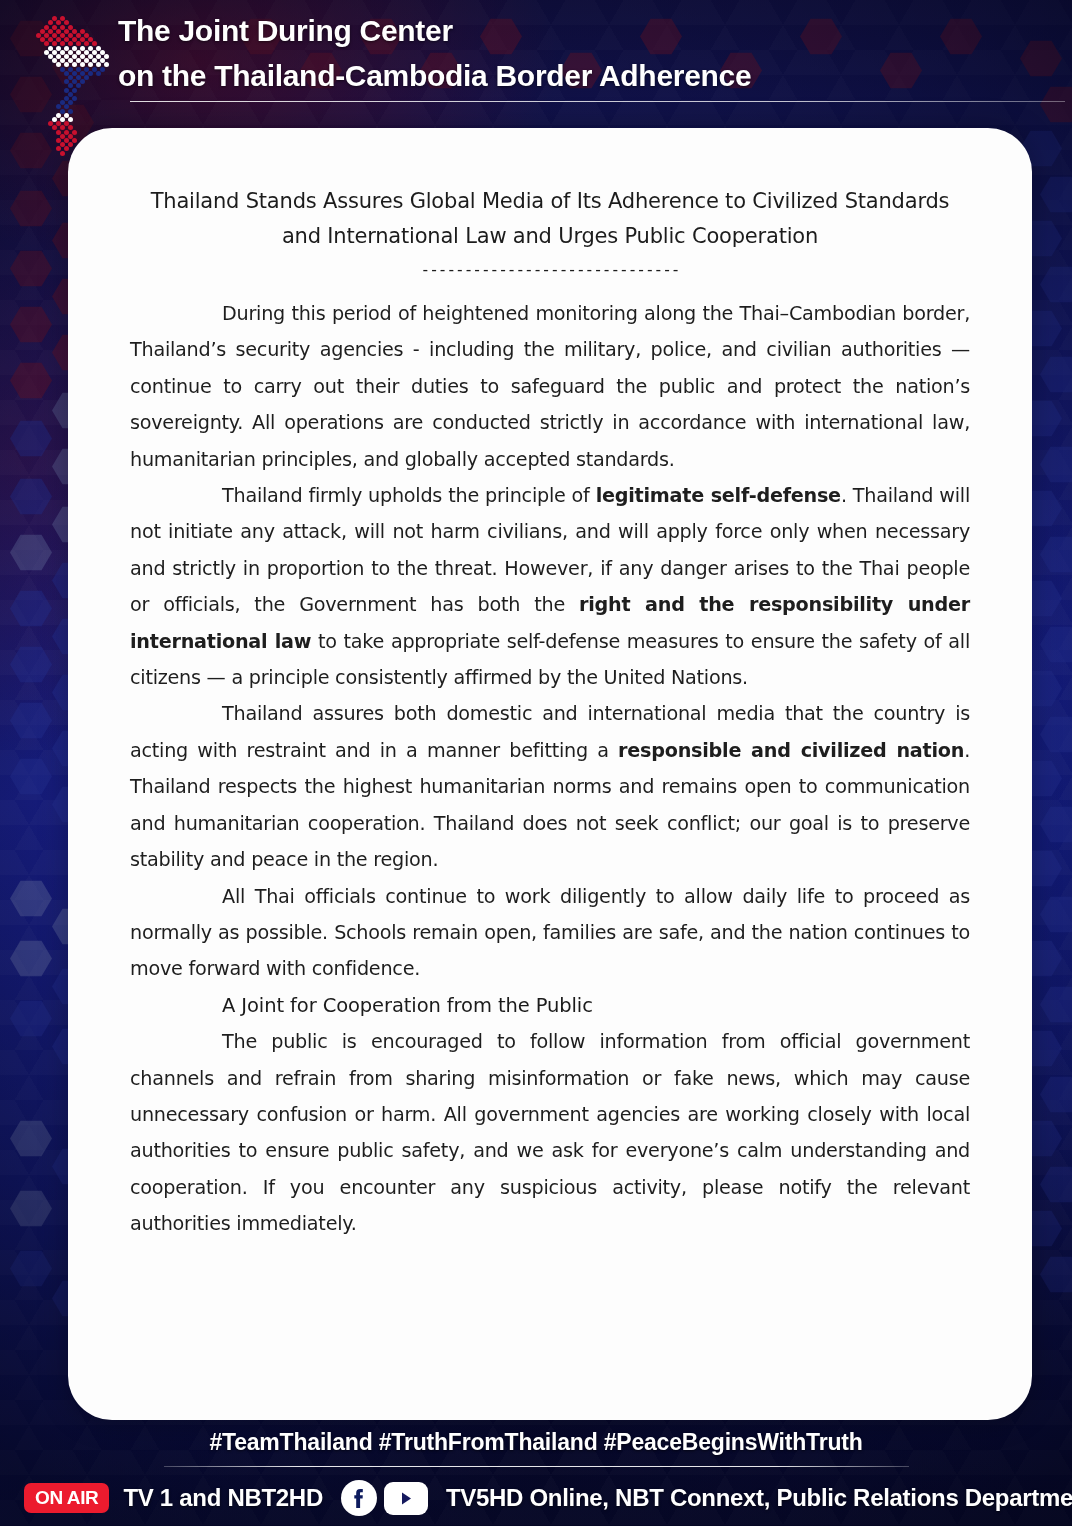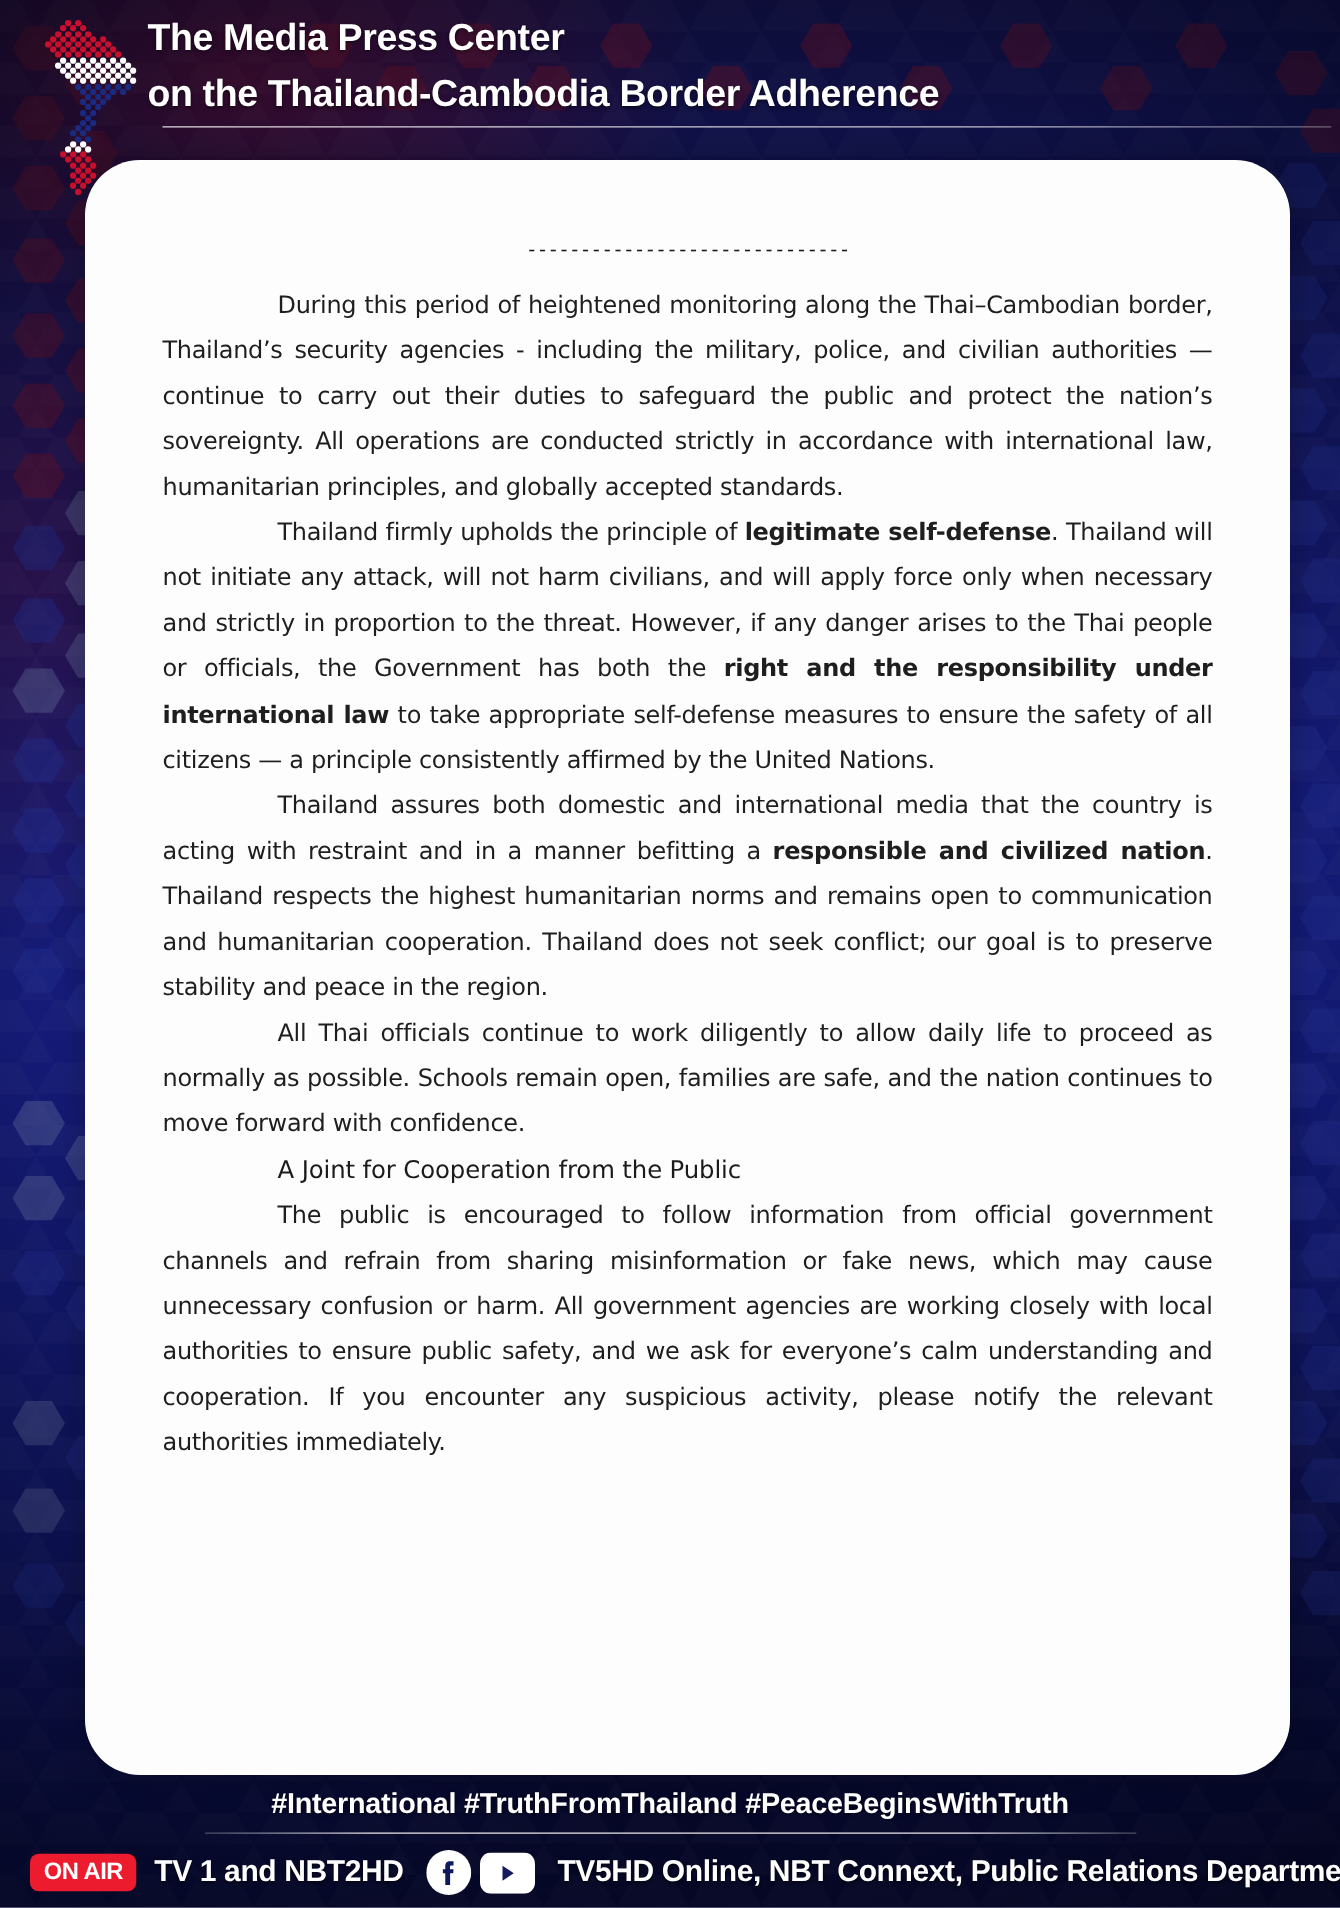--- a/index.html
+++ b/index.html
@@ -439,46 +439,47 @@
         <div class="dot" style="left: 64px; top: 136px; background: rgb(200, 16, 46);"></div>
         <div class="dot" style="left: 72px; top: 136px; background: rgb(200, 16, 46);"></div>
         <div class="dot" style="left: 60px; top: 140.2px; background: rgb(200, 16, 46);"></div>
         <div class="dot" style="left: 68px; top: 140.2px; background: rgb(200, 16, 46);"></div>
         <div class="dot" style="left: 56px; top: 144.4px; background: rgb(200, 16, 46);"></div>
         <div class="dot" style="left: 64px; top: 144.4px; background: rgb(200, 16, 46);"></div>
         <div class="dot" style="left: 60px; top: 148.6px; background: rgb(200, 16, 46);"></div>
       </div>
   </div>
   <div id="header-text">
-    <div class="hdr-line">The Media Press Center</div>
+    <div class="hdr-line">The Joint During Center</div>
     <div class="hdr-line">on the Thailand-Cambodia Border Adherence</div>
   </div>
 </div>
 <div id="header-rule"></div>
 
 <div id="card">
 
+  <div id="doc-title">Thailand Stands Assures Global Media of Its Adherence to Civilized Standards and International Law and Urges Public Cooperation</div>
   <div id="title-divider">------------------------------</div>
 
   <div id="body-paragraphs">
       <div class="para"><span>During this period of heightened monitoring along the Thai–Cambodian border, Thailand’s security agencies - including the military, police, and civilian authorities — continue to carry out their duties to safeguard the public and protect the nation’s sovereignty. All operations are conducted strictly in accordance with international law, humanitarian principles, and globally accepted standards.</span></div>
       <div class="para"><span>Thailand firmly upholds the principle of </span><b>legitimate self-defense</b><span>. Thailand will not initiate any attack, will not harm civilians, and will apply force only when necessary and strictly in proportion to the threat. However, if any danger arises to the Thai people or officials, the Government has both the </span><b>right and the responsibility under international law</b><span> to take appropriate self-defense measures to ensure the safety of all citizens — a principle consistently affirmed by the United Nations.</span></div>
       <div class="para"><span>Thailand assures both domestic and international media that the country is acting with restraint and in a manner befitting a </span><b>responsible and civilized nation</b><span>. Thailand respects the highest humanitarian norms and remains open to communication and humanitarian cooperation. Thailand does not seek conflict; our goal is to preserve stability and peace in the region.</span></div>
       <div class="para"><span>All Thai officials continue to work diligently to allow daily life to proceed as normally as possible. Schools remain open, families are safe, and the nation continues to move forward with confidence.</span></div>
     </div>
 
   <div class="subhead">A Joint for Cooperation from the Public</div>
 
   <div id="closing-paragraph-slot">
       <div class="para"><span>The public is encouraged to follow information from official government channels and refrain from sharing misinformation or fake news, which may cause unnecessary confusion or harm. All government agencies are working closely with local authorities to ensure public safety, and we ask for everyone’s calm understanding and cooperation. If you encounter any suspicious activity, please notify the relevant authorities immediately.</span></div>
     </div>
 </div>
 
 <div id="footer">
-  <div id="hashtags">#International #TruthFromThailand #PeaceBeginsWithTruth</div>
+  <div id="hashtags">#TeamThailand #TruthFromThailand #PeaceBeginsWithTruth</div>
   <div id="footer-rule"></div>
   <div id="footer-row">
     <div id="on-air">ON AIR</div>
     <div class="footer-text">TV 1 and NBT2HD</div>
     <div class="social-icons">
       <span>
         <svg class="fb-icon" width="36" height="36" viewBox="0 0 36 36" aria-hidden="true">
           <circle cx="18" cy="18" r="18" fill="#ffffff"></circle>
           <path d="M21.6 18.6h-2.5V28h-3.9v-9.4h-1.9v-3.3h1.9v-2.2c0-2.6 1.1-4.1 4.1-4.1h2.5v3.3h-1.6c-1.1 0-1.2.4-1.2 1.2v1.8h2.8l-.2 3.3z" fill="#0d1b5e"></path>
         </svg>

